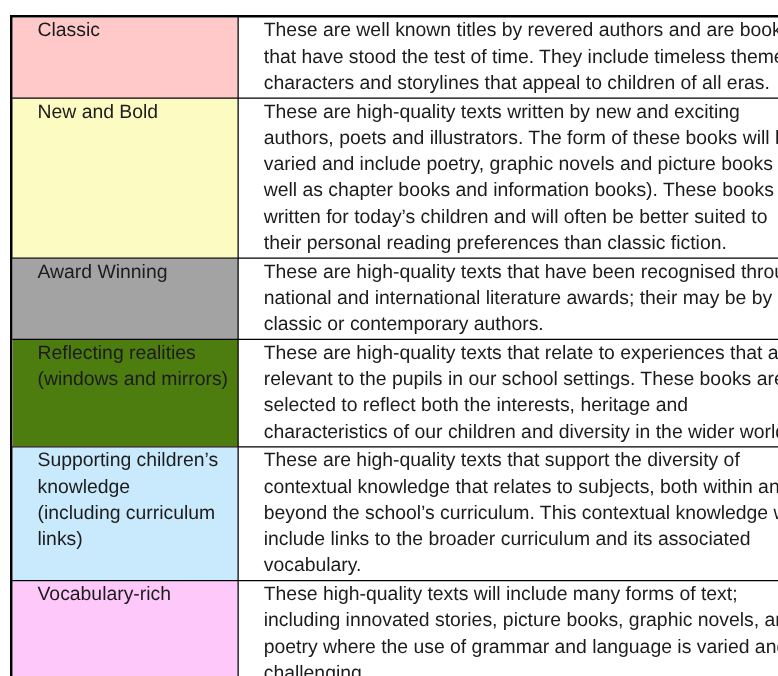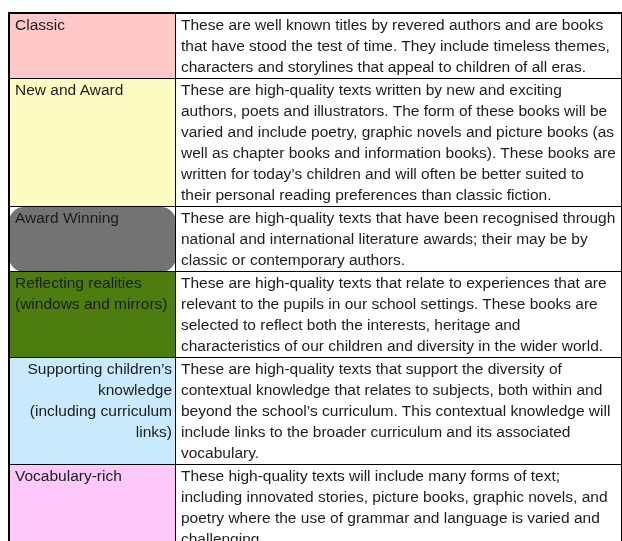--- a/index.html
+++ b/index.html
@@ -17,21 +17,21 @@
   }
   table.book-table {
     border-collapse: collapse;
     table-layout: fixed;
     width: 606px;
     border: 2px solid #000000;
   }
   table.book-table td {
     border: 1px solid #000000;
     vertical-align: top;
-    padding: 0px 3px 1px 5px;
+    padding: 0px 3px 1px 20px;
     font-size: 15.5px;
     line-height: 21px;
     color: #1c1c1c;
     overflow: hidden;
   }
   td.label-cell {
     width: 157px;
     white-space: pre-wrap;
   }
   td.desc-cell {
@@ -50,34 +50,34 @@
 <body>
 
 <div class="table-wrap">
   <table class="book-table">
     <tbody>
       <tr class="r0">
         <td class="label-cell" style="background-color: rgb(255, 200, 201);">Classic</td>
         <td class="desc-cell">These are well known titles by revered authors and are books that have stood the test of time. They include timeless themes, characters and storylines that appeal to children of all eras.</td>
       </tr>
       <tr class="r1">
-        <td class="label-cell" style="background-color: rgb(252, 252, 194);">New and Award</td>
+        <td class="label-cell" style="background-color: rgb(252, 252, 194);">New and Bold</td>
         <td class="desc-cell">These are high-quality texts written by new and exciting authors, poets and illustrators. The form of these books will be varied and include poetry, graphic novels and picture books (as well as chapter books and information books). These books are written for today’s children and will often be better suited to their personal reading preferences than classic fiction.</td>
       </tr>
       <tr class="r2">
-        <td class="label-cell" style="background-color: #737373; border-radius: 15px;">Award Winning</td>
+        <td class="label-cell" style="background-color: #a3a3a3;">Award Winning</td>
         <td class="desc-cell">These are high-quality texts that have been recognised through national and international literature awards; their may be by classic or contemporary authors.</td>
       </tr>
       <tr class="r3">
         <td class="label-cell" style="background-color: #4d7c0f;">Reflecting realities
 (windows and mirrors)</td>
         <td class="desc-cell">These are high-quality texts that relate to experiences that are relevant to the pupils in our school settings. These books are selected to reflect both the interests, heritage and characteristics of our children and diversity in the wider world.</td>
       </tr>
       <tr class="r4">
-        <td class="label-cell" style="background-color: rgb(201, 233, 252); text-align: right;">Supporting children’s knowledge
+        <td class="label-cell" style="background-color: rgb(201, 233, 252);">Supporting children’s knowledge
 (including curriculum links)</td>
         <td class="desc-cell">These are high-quality texts that support the diversity of contextual knowledge that relates to subjects, both within and beyond the school’s curriculum. This contextual knowledge will include links to the broader curriculum and its associated vocabulary.</td>
       </tr>
       <tr class="r5">
         <td class="label-cell" style="background-color: rgb(254, 200, 250);">Vocabulary-rich</td>
         <td class="desc-cell">These high-quality texts will include many forms of text; including innovated stories, picture books, graphic novels, and poetry where the use of grammar and language is varied and challenging.</td>
       </tr>
     </tbody>
   </table>
 </div>

